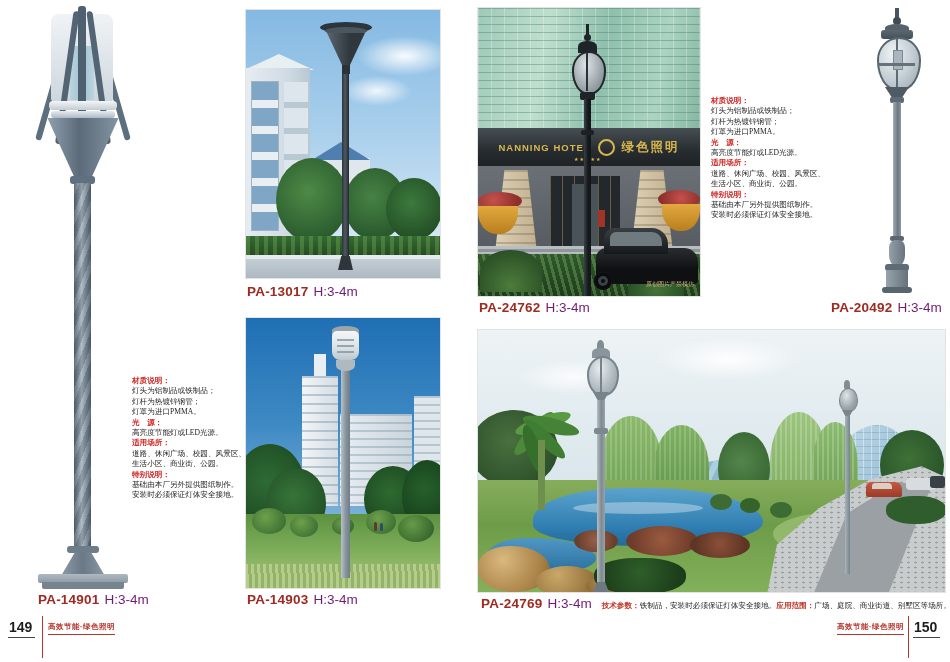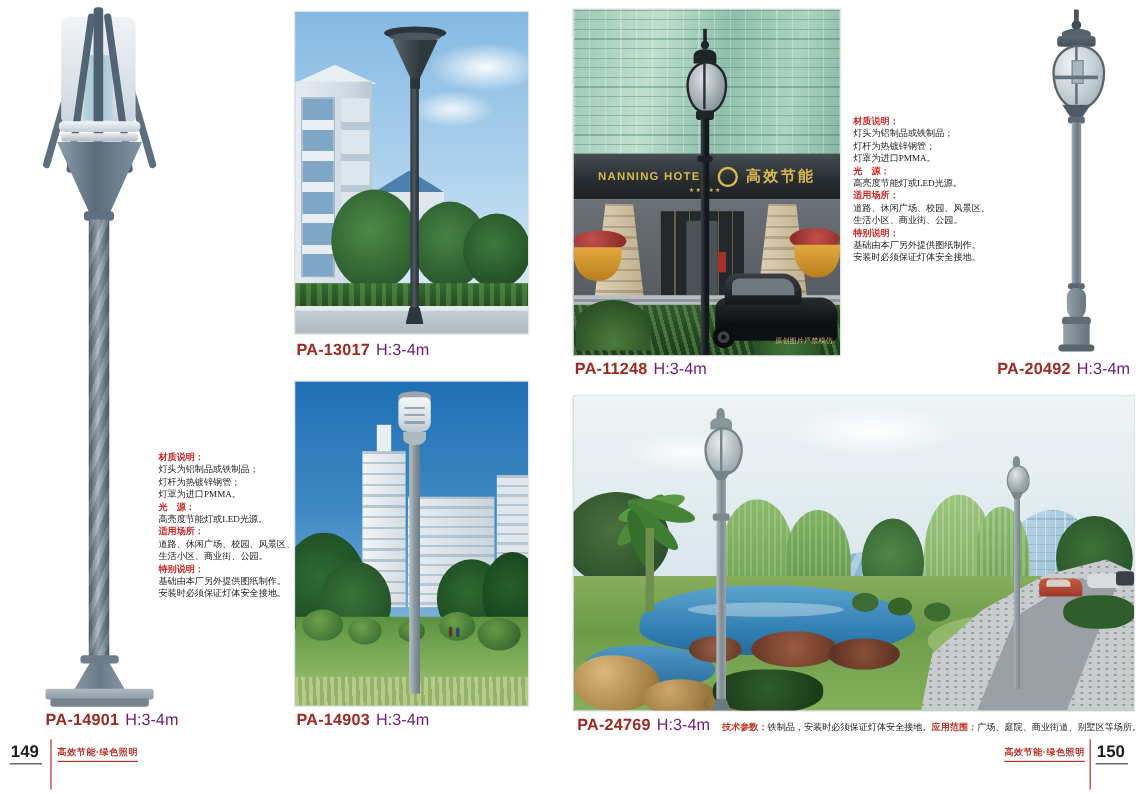--- a/index.html
+++ b/index.html
@@ -121,21 +121,21 @@
   <div class="label" style="left:247px;top:592px;align-items:center;">
     <span class="code">PA-14903</span>
     <span class="hval">H:3-4m</span>
   </div>
 
   <div class="photo" style="left:478px;top:8px;width:222px;height:288px;">
     <div class="s" style="left:0;top:0;width:222px;height:122px;background:repeating-linear-gradient(90deg,rgba(255,255,255,.25) 0 1px,rgba(0,0,0,0) 1px 13px),repeating-linear-gradient(180deg,rgba(55,105,85,.35) 0 1px,rgba(0,0,0,0) 1px 8px),linear-gradient(100deg,#9ec9b8 0%,#bfdfce 30%,#8fc0ad 55%,#abd4c1 80%,#86b7a4);"></div>
     <div class="s" style="left:0;top:120px;width:222px;height:38px;background:linear-gradient(180deg,#474e53,#272c30 60%,#1e2225);display:flex;align-items:center;justify-content:center;gap:7px;">
       <span style="color:#d9b84e;font-size:9.5px;font-weight:bold;letter-spacing:1px;">NANNING HOTEL</span>
       <span style="width:13px;height:13px;border:2px solid #d9b84e;border-radius:50%;display:inline-block;"></span>
-      <span style="color:#d9b84e;font-size:12.5px;font-weight:bold;letter-spacing:2px;">高效节能</span>
+      <span style="color:#d9b84e;font-size:12.5px;font-weight:bold;letter-spacing:2px;">绿色照明</span>
     </div>
     <div class="s" style="left:96px;top:148px;font-size:5px;color:#d9b84e;letter-spacing:1px;">★★★★★</div>
     <div class="s" style="left:0;top:158px;width:222px;height:82px;background:linear-gradient(180deg,#6a7075,#565c61);"></div>
     <div class="s" style="left:14px;top:162px;width:48px;height:92px;clip-path:polygon(26% 0,74% 0,96% 100%,4% 100%);background:repeating-linear-gradient(180deg,rgba(90,80,60,.28) 0 2px,rgba(0,0,0,0) 2px 9px),linear-gradient(90deg,#e0d3b8,#bfae8d);"></div>
     <div class="s" style="left:150px;top:162px;width:48px;height:92px;clip-path:polygon(26% 0,74% 0,96% 100%,4% 100%);background:repeating-linear-gradient(180deg,rgba(90,80,60,.28) 0 2px,rgba(0,0,0,0) 2px 9px),linear-gradient(90deg,#e0d3b8,#bfae8d);"></div>
     <div class="s" style="left:72px;top:168px;width:70px;height:72px;background:repeating-linear-gradient(90deg,rgba(190,160,90,.45) 0 1px,rgba(0,0,0,0) 1px 12px),#23282c;"></div>
     <div class="s" style="left:94px;top:176px;width:26px;height:62px;background:#4a5358;"></div>
     <div class="s" style="left:120px;top:202px;width:7px;height:17px;background:#a23328;"></div>
     <div class="s" style="left:0;top:238px;width:222px;height:11px;background:repeating-linear-gradient(180deg,#b8bdc1 0 3px,#8f969b 3px 6px);"></div>
     <div class="s" style="left:0;top:246px;width:222px;height:42px;background:repeating-linear-gradient(75deg,rgba(140,190,110,.35) 0 3px,rgba(0,0,0,0) 3px 7px),linear-gradient(180deg,#2f5a2c,#1d3c1c);"></div>
@@ -153,21 +153,21 @@
     <div class="s" style="left:106px;top:26px;width:7px;height:7px;border-radius:50%;background:#1f2428;"></div>
     <div class="s" style="left:100px;top:33px;width:19px;height:12px;background:#1f2428;border-radius:45% 45% 0 0;"></div>
     <div class="s" style="left:94px;top:43px;width:30px;height:40px;background:radial-gradient(ellipse at 40% 30%,#dfe5e8,#9aa5ab 60%,#6d787f);border-radius:50% 50% 48% 48% / 44% 44% 54% 54%;border:2px solid #22272b;"></div>
     <div class="s" style="left:108px;top:45px;width:2px;height:38px;background:#2b3135;"></div>
     <div class="s" style="left:102px;top:84px;width:15px;height:8px;background:#1f2428;border-radius:2px;"></div>
     <div class="s" style="left:106px;top:91px;width:7px;height:197px;background:linear-gradient(90deg,#3a4146,#14181b 60%);"></div>
     <div class="s" style="left:103px;top:122px;width:13px;height:5px;background:#1c2124;border-radius:2px;"></div>
     <div class="s" style="right:6px;top:272px;font-size:6px;color:rgba(235,200,140,.85);">原创图片严禁模仿</div>
   </div>
   <div class="label" style="left:479px;top:300px;">
-    <span class="code">PA-11248</span>
+    <span class="code">PA-24762</span>
     <span class="hval">H:3-4m</span>
   </div>
 
   <div class="spec" style="left:711px;top:96px;">
     <div class="sh">材质说明：</div>
     <div>灯头为铝制品或铁制品；</div>
     <div>灯杆为热镀锌钢管；</div>
     <div>灯罩为进口PMMA。</div>
     <div class="sh">光　源：</div>
     <div>高亮度节能灯或LED光源。</div>

